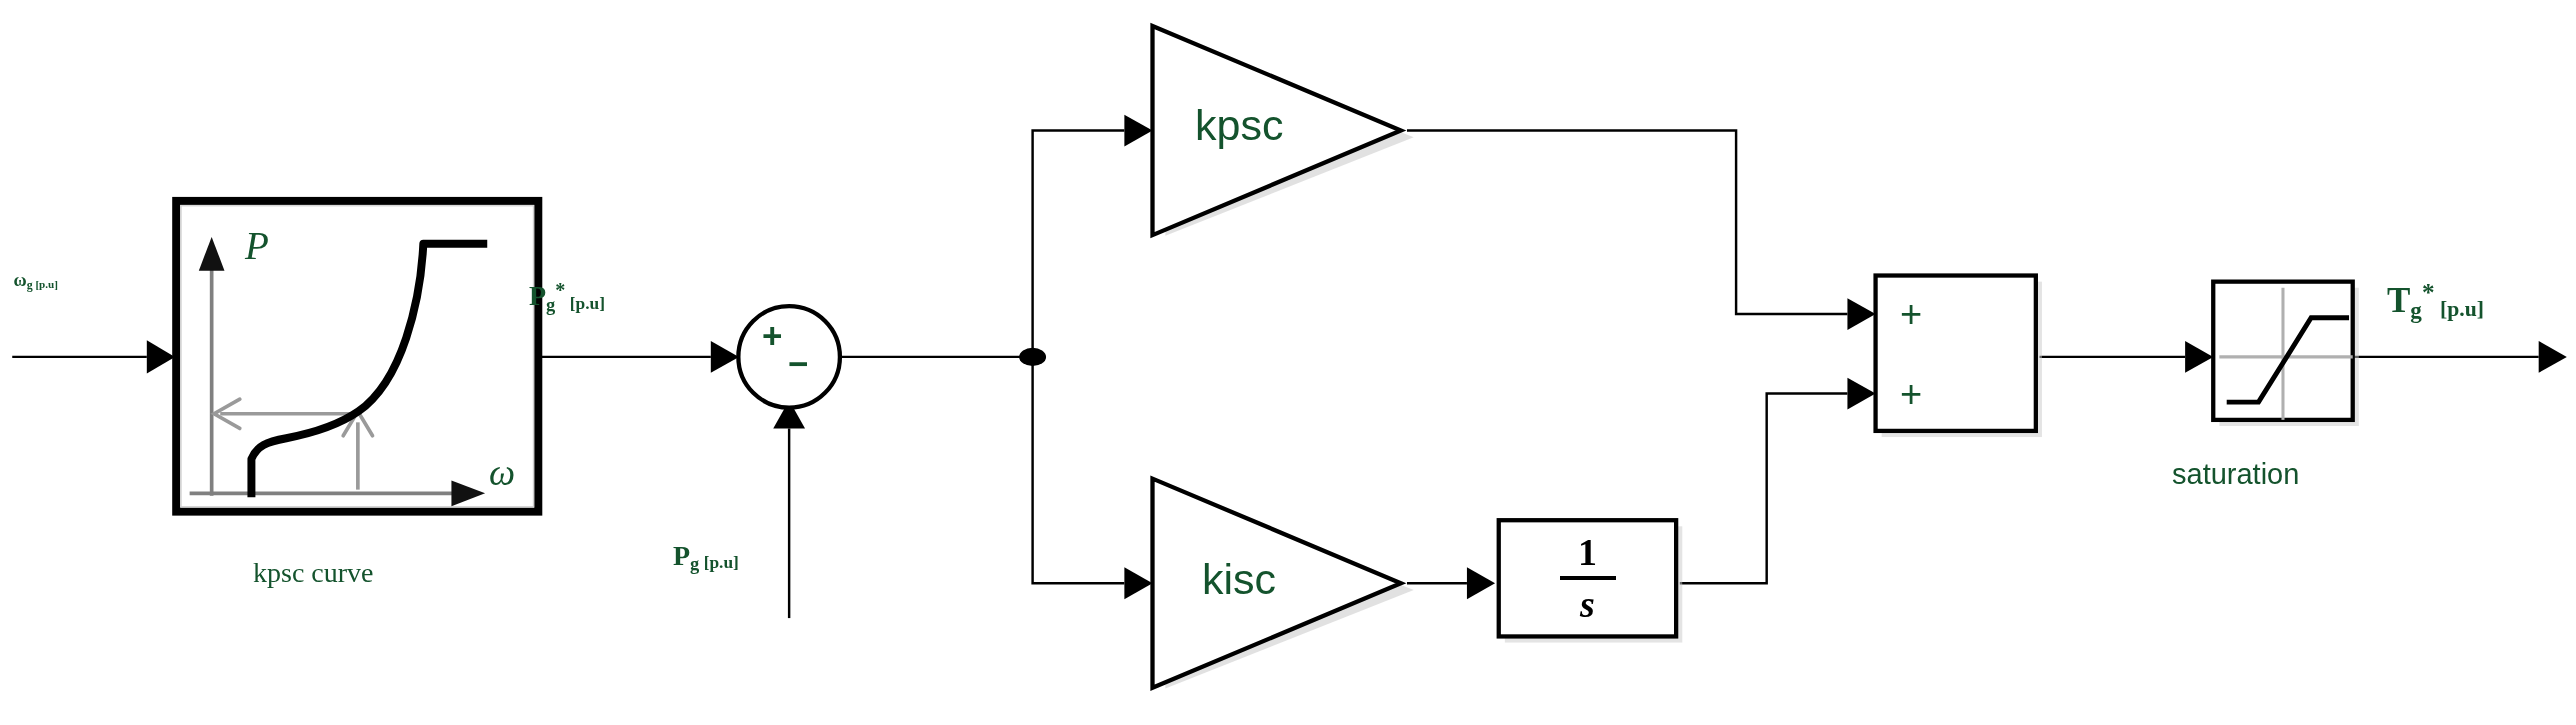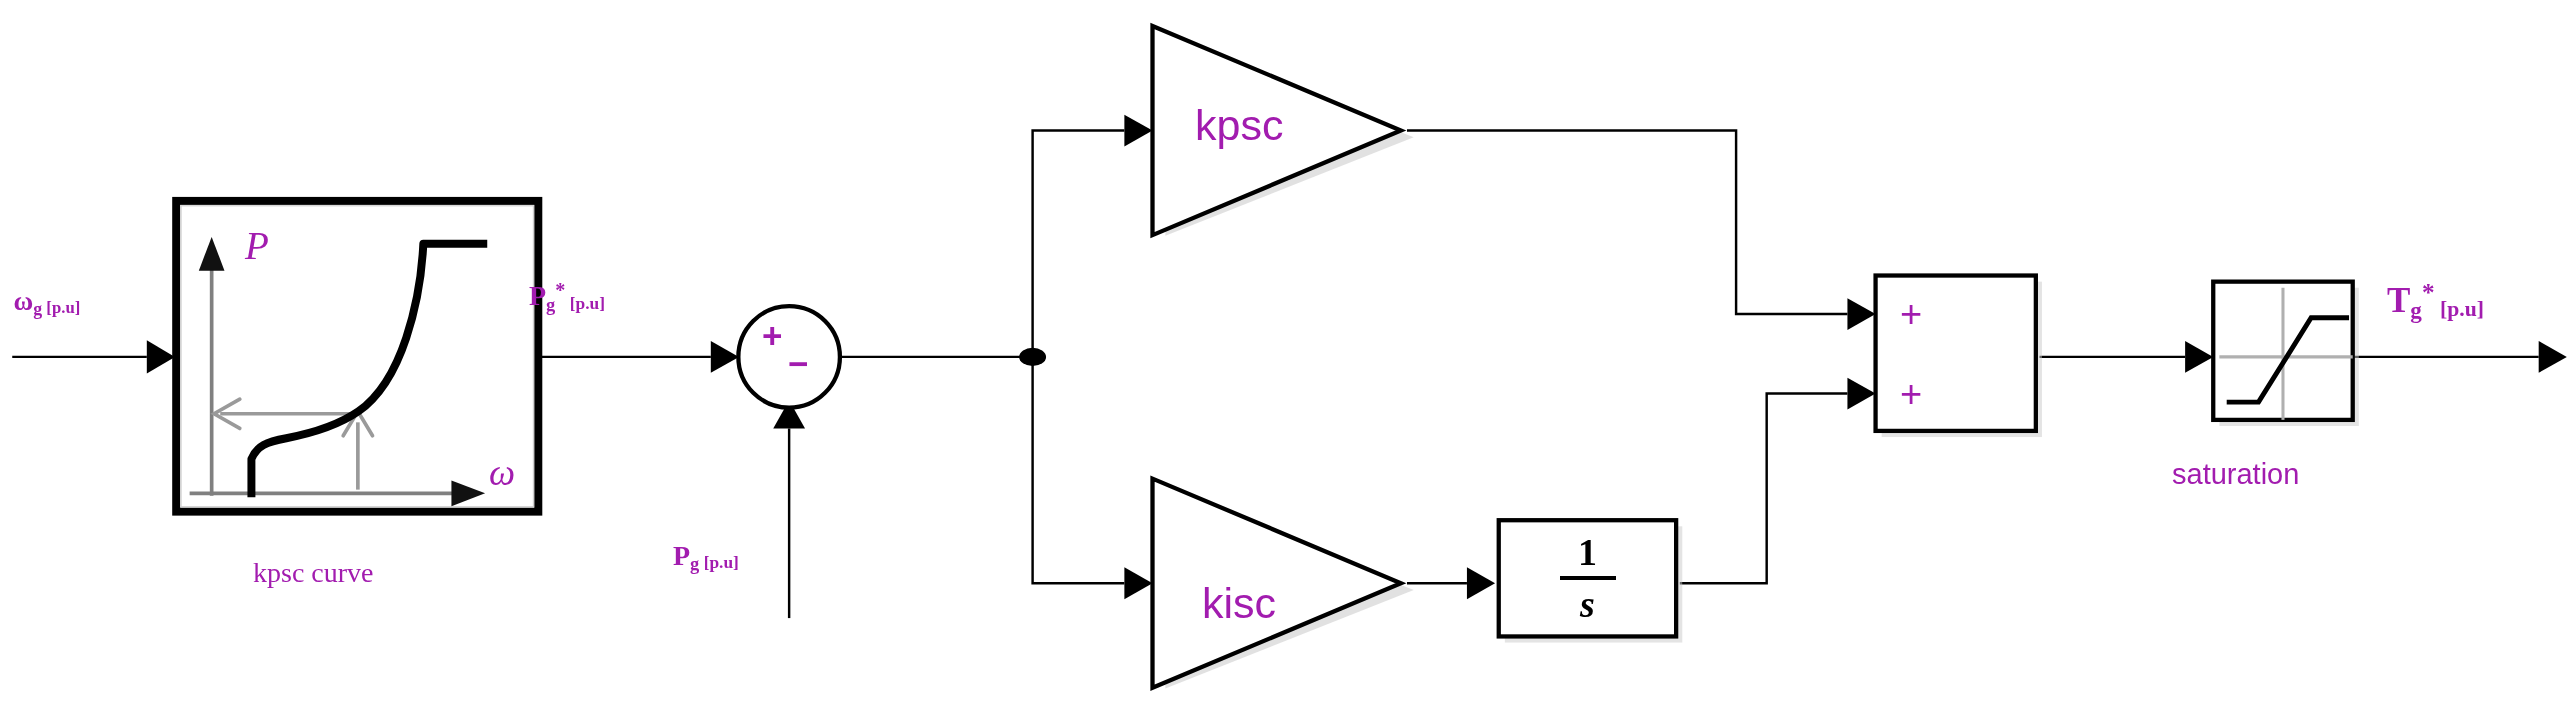--- a/index.html
+++ b/index.html
@@ -22,21 +22,21 @@
   svg.layer {
     position: absolute;
     left: 0;
     top: 0;
     width: 2576px;
     height: 726px;
   }
   .lbl {
     position: absolute;
     white-space: nowrap;
-    color: #a21caf;
+    color: #14532d;
     line-height: 1;
   }
   .serif-bold {
     font-family: "Liberation Serif", serif;
     font-weight: bold;
   }
   .serif-italic {
     font-family: "Liberation Serif", serif;
     font-style: italic;
   }
@@ -185,21 +185,21 @@
       <rect x="3628" y="470" width="228" height="226" fill="#c9c9c9" opacity="0.5"></rect>
       <rect x="3618" y="460" width="228" height="226" fill="#ffffff" stroke="#000000" stroke-width="7"></rect>
       <g>
         <line x1="3628" y1="583" x2="3846" y2="583" stroke="#b0b0b0" stroke-width="5"></line>
         <line x1="3732" y1="470" x2="3732" y2="686" stroke="#b0b0b0" stroke-width="5"></line>
       </g>
       <path d="M3640,657 L3692,657 L3778,519 L3840,519" fill="none" stroke="#000000" stroke-width="8" stroke-linejoin="miter"></path>
     </g>
   </svg>
 
-  <div class="lbl serif-bold" style="left:13.5px; top:288px; font-size:27px;">
+  <div class="lbl serif-bold" style="left:13.5px; top:271px; font-size:18px;">
     <span>ω</span><span class="sub">g</span><span class="unit">&nbsp;</span><span class="unit">[p.u]</span>
   </div>
 
   <div class="lbl serif-italic" style="left:245px; top:226px; font-size:39px;">P</div>
 
   <div class="lbl serif-italic" style="left:489px; top:454px; font-size:37px;">ω</div>
 
   <div class="lbl serif-plain" style="left:253px; top:559px; font-size:28px;">kpsc curve</div>
 
   <div class="lbl serif-bold" style="left:529px; top:280px; font-size:28px;">
@@ -208,21 +208,21 @@
 
   <div class="lbl sans" style="left:762px; top:318px; font-size:35px; font-weight:bold;">+</div>
   <div class="lbl sans" style="left:788px; top:346px; font-size:35px; font-weight:bold;">−</div>
 
   <div class="lbl serif-bold" style="left:673px; top:494px; font-size:28px;margin-top:48px;">
     <span>P</span><span class="sub">g</span><span class="unit">&nbsp;</span><span class="unit">[p.u]</span>
   </div>
 
   <div class="lbl sans" style="left:1195px; top:104px; font-size:43px;">kpsc</div>
 
-  <div class="lbl sans" style="left:1202px; top:582px; font-size:43px;">kisc</div>
+  <div class="lbl sans" style="left:1202px; top:558px; font-size:43px;">kisc</div>
 
   <div style="position:absolute; left:1499px; top:520px; width:177px; height:116px;
               display:flex; flex-direction:column; align-items:center; justify-content:center;">
     <div class="serif-plain" style="font-size:38px; line-height:1; font-weight:bold;">1</div>
     <div style="width:56px; height:4.3px; background:#000000; margin:4.9px 0;"></div>
     <div class="serif-italic" style="font-size:38px; line-height:1; font-weight:bold;">s</div>
   </div>
 
   <div class="lbl sans" style="left:1900px; top:295px; font-size:38px;">+</div>
   <div class="lbl sans" style="left:1900px; top:375px; font-size:38px;">+</div>

